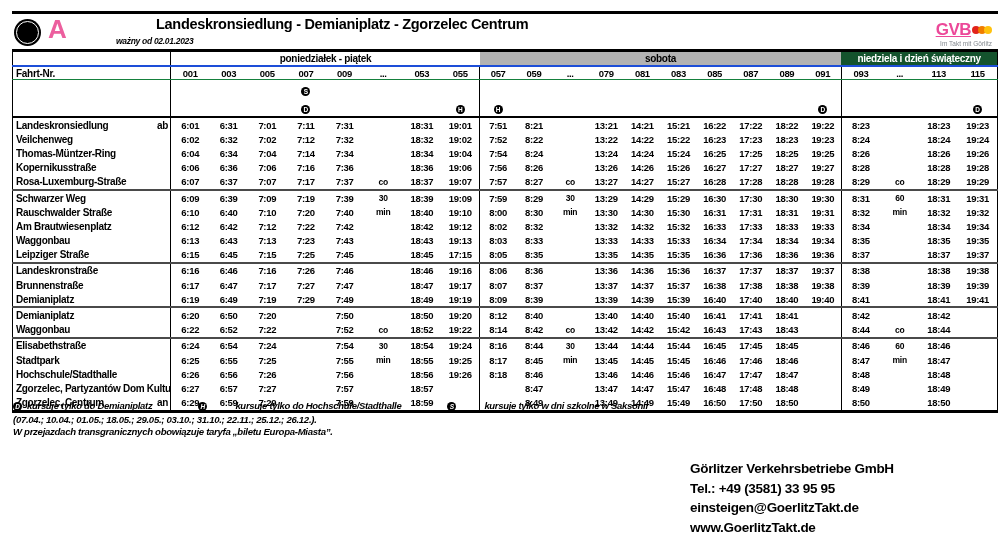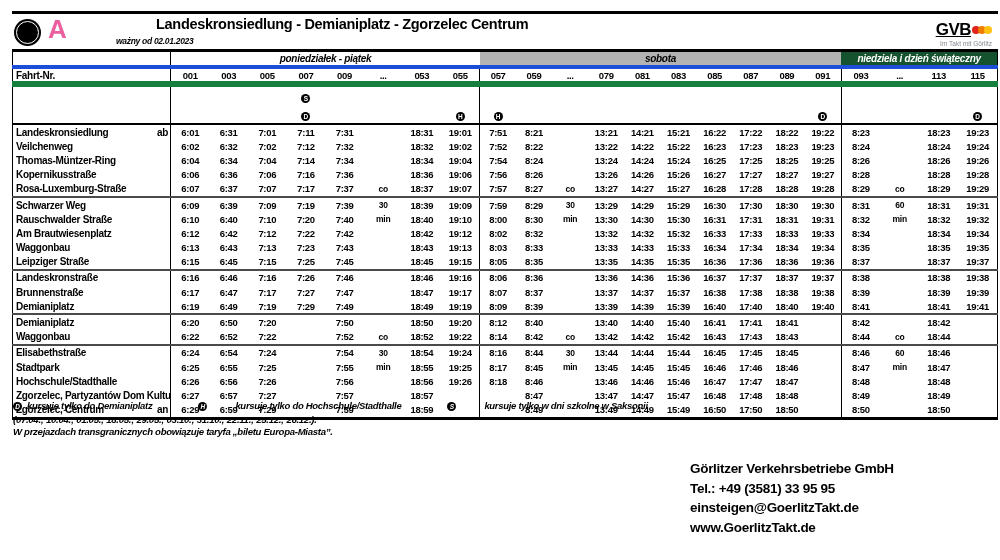--- a/index.html
+++ b/index.html
@@ -10,35 +10,35 @@
   .topline{position:absolute;left:12px;top:11px;width:986px;height:3px;background:#000;}
   .bus{position:absolute;left:14px;top:19px;width:27px;height:27px;background:#000;border-radius:50%;
        display:flex;align-items:center;justify-content:center;}
   .bus::before{content:"";position:absolute;inset:2px;border:1px solid #fff;border-radius:50%;}
   .bus span{color:#fff;font-weight:bold;font-size:14px;letter-spacing:0;margin-top:40px;}
   .linea{position:absolute;left:48px;top:14px;font-size:26px;font-weight:bold;}
   .title{position:absolute;left:112px;top:16px;font-size:14.5px;font-weight:bold;margin-left:44px;}
   .valid{position:absolute;left:116px;top:36px;font-size:8.5px;font-weight:bold;font-style:italic;}
   .gvb{position:absolute;left:880px;top:20px;width:112px;text-align:right;}
   .gvbrow{display:flex;justify-content:flex-end;align-items:center;}
-  .gvbtext{font-weight:bold;font-size:17px;color:#000000;letter-spacing:-0.5px;text-decoration:underline;}
+  .gvbtext{font-weight:bold;font-size:17px;color:#ec4899;letter-spacing:-0.5px;text-decoration:underline;}
   .dot{width:8px;height:8px;border-radius:50%;display:inline-block;margin-left:-2px;}
   .gvbtag{font-size:6.5px;color:#83898f;margin-top:0px;letter-spacing:0;}
 
   
   table{position:absolute;left:12px;top:49px;width:986px;border-collapse:collapse;table-layout:fixed;
         border-left:1.5px solid #000;border-right:1.5px solid #000;
         border-top:3px solid #000;border-bottom:3px solid #000;}
   td{padding:0;margin:0;vertical-align:middle;overflow:hidden;white-space:nowrap;}
-  .grow td{height:13px;border-bottom:4px solid #1d4ed8;font-style:italic;}
+  .grow td{height:13px;border-bottom:2px solid #1d4ed8;}
   .gh{text-align:center;font-weight:bold;font-size:10px;}
   .gh-white{background:#fff;}
   .gh-gray{background:#b3b3b3;}
   .gh-black{background:#14532d;color:#fff;}
-  .triprow td{height:12px;border-bottom:6px solid #15803d;}
+  .triprow td{height:12px;border-bottom:1px solid #15803d;}
   .tl{font-weight:bold;font-size:10px;padding-left:3px;}
   .tn{text-align:center;font-weight:bold;font-size:9.5px;}
   .symrow td{height:11px;}
   .symrow2 td{border-bottom:2.5px solid #000;}
   .syc{text-align:center;}
   .sym{display:inline-flex;width:9px;height:9px;border-radius:50%;background:#000;color:#fff;
        align-items:center;justify-content:center;font-size:6.5px;font-weight:bold;letter-spacing:0;}
   .br td{height:14.2px;}
   .tv{text-align:center;font-weight:bold;font-size:9.5px;}
   .freq{font-size:8.5px;}
@@ -417,21 +417,21 @@
         </tr>
         <tr class="br sep">
           <td class="stopc sn"><span class="nm">Leipziger Straße</span></td>
           <td class="tv">6:15</td>
           <td class="tv">6:45</td>
           <td class="tv">7:15</td>
           <td class="tv">7:25</td>
           <td class="tv">7:45</td>
           <td class="tv"></td>
           <td class="tv">18:45</td>
-          <td class="tv">19:15</td>
+          <td class="tv">17:15</td>
           <td class="tv gdiv">8:05</td>
           <td class="tv">8:35</td>
           <td class="tv"></td>
           <td class="tv">13:35</td>
           <td class="tv">14:35</td>
           <td class="tv">15:35</td>
           <td class="tv">16:36</td>
           <td class="tv">17:36</td>
           <td class="tv">18:36</td>
           <td class="tv">19:36</td>

